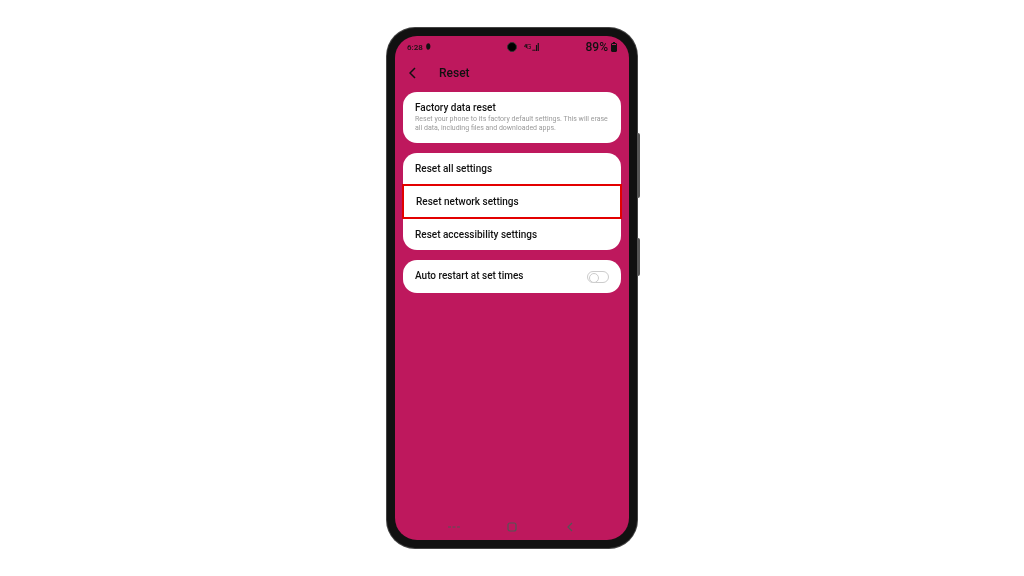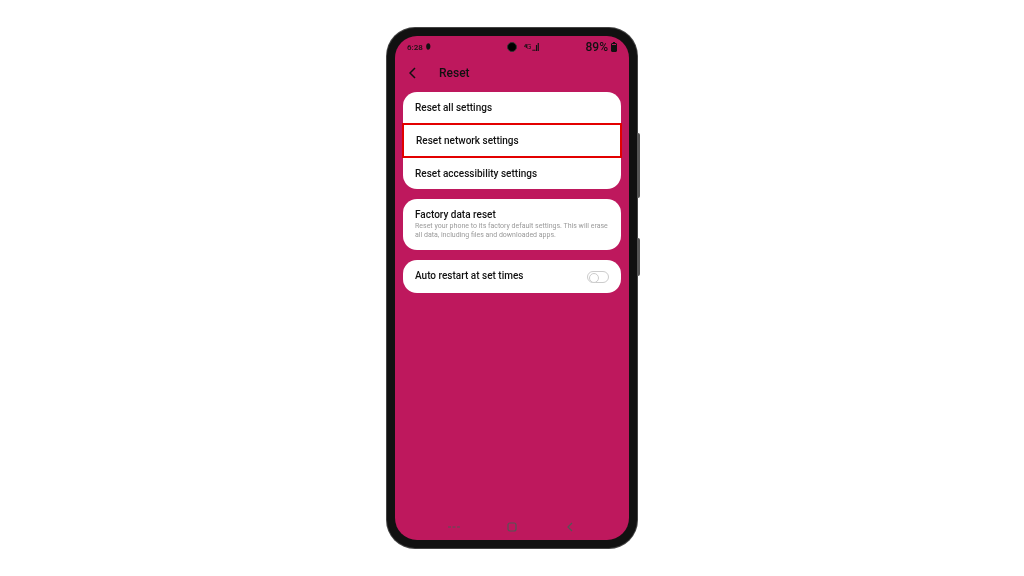--- a/index.html
+++ b/index.html
@@ -221,30 +221,30 @@
       <div class="back-arrow">
         <svg width="8" height="12" viewBox="0 0 8 12">
             <path d="M6 1 L1 6 L6 11" stroke="#111" stroke-width="1.5" fill="none"></path>
           </svg>
       </div>
       <div class="header-title">Reset</div>
     </div>
 
     <div class="content">
       <div class="card">
-        <div class="item">Reset all settings</div>
-        <div class="item item-highlight">Reset network settings</div>
-        <div class="item">Reset accessibility settings</div>
-      </div>
-
-      <div class="card">
         <div class="item-with-desc">
           <div class="item-title">Factory data reset</div>
           <div class="item-desc">Reset your phone to its factory default settings. This will erase all data, including files and downloaded apps.</div>
         </div>
+      </div>
+
+      <div class="card">
+        <div class="item">Reset all settings</div>
+        <div class="item item-highlight">Reset network settings</div>
+        <div class="item">Reset accessibility settings</div>
       </div>
 
       <div class="card">
         <div class="item-toggle">
           <div class="item-toggle-text">
             <div class="item-title">Auto restart at set times</div>
           </div>
           <div class="toggle"></div>
         </div>
       </div>

